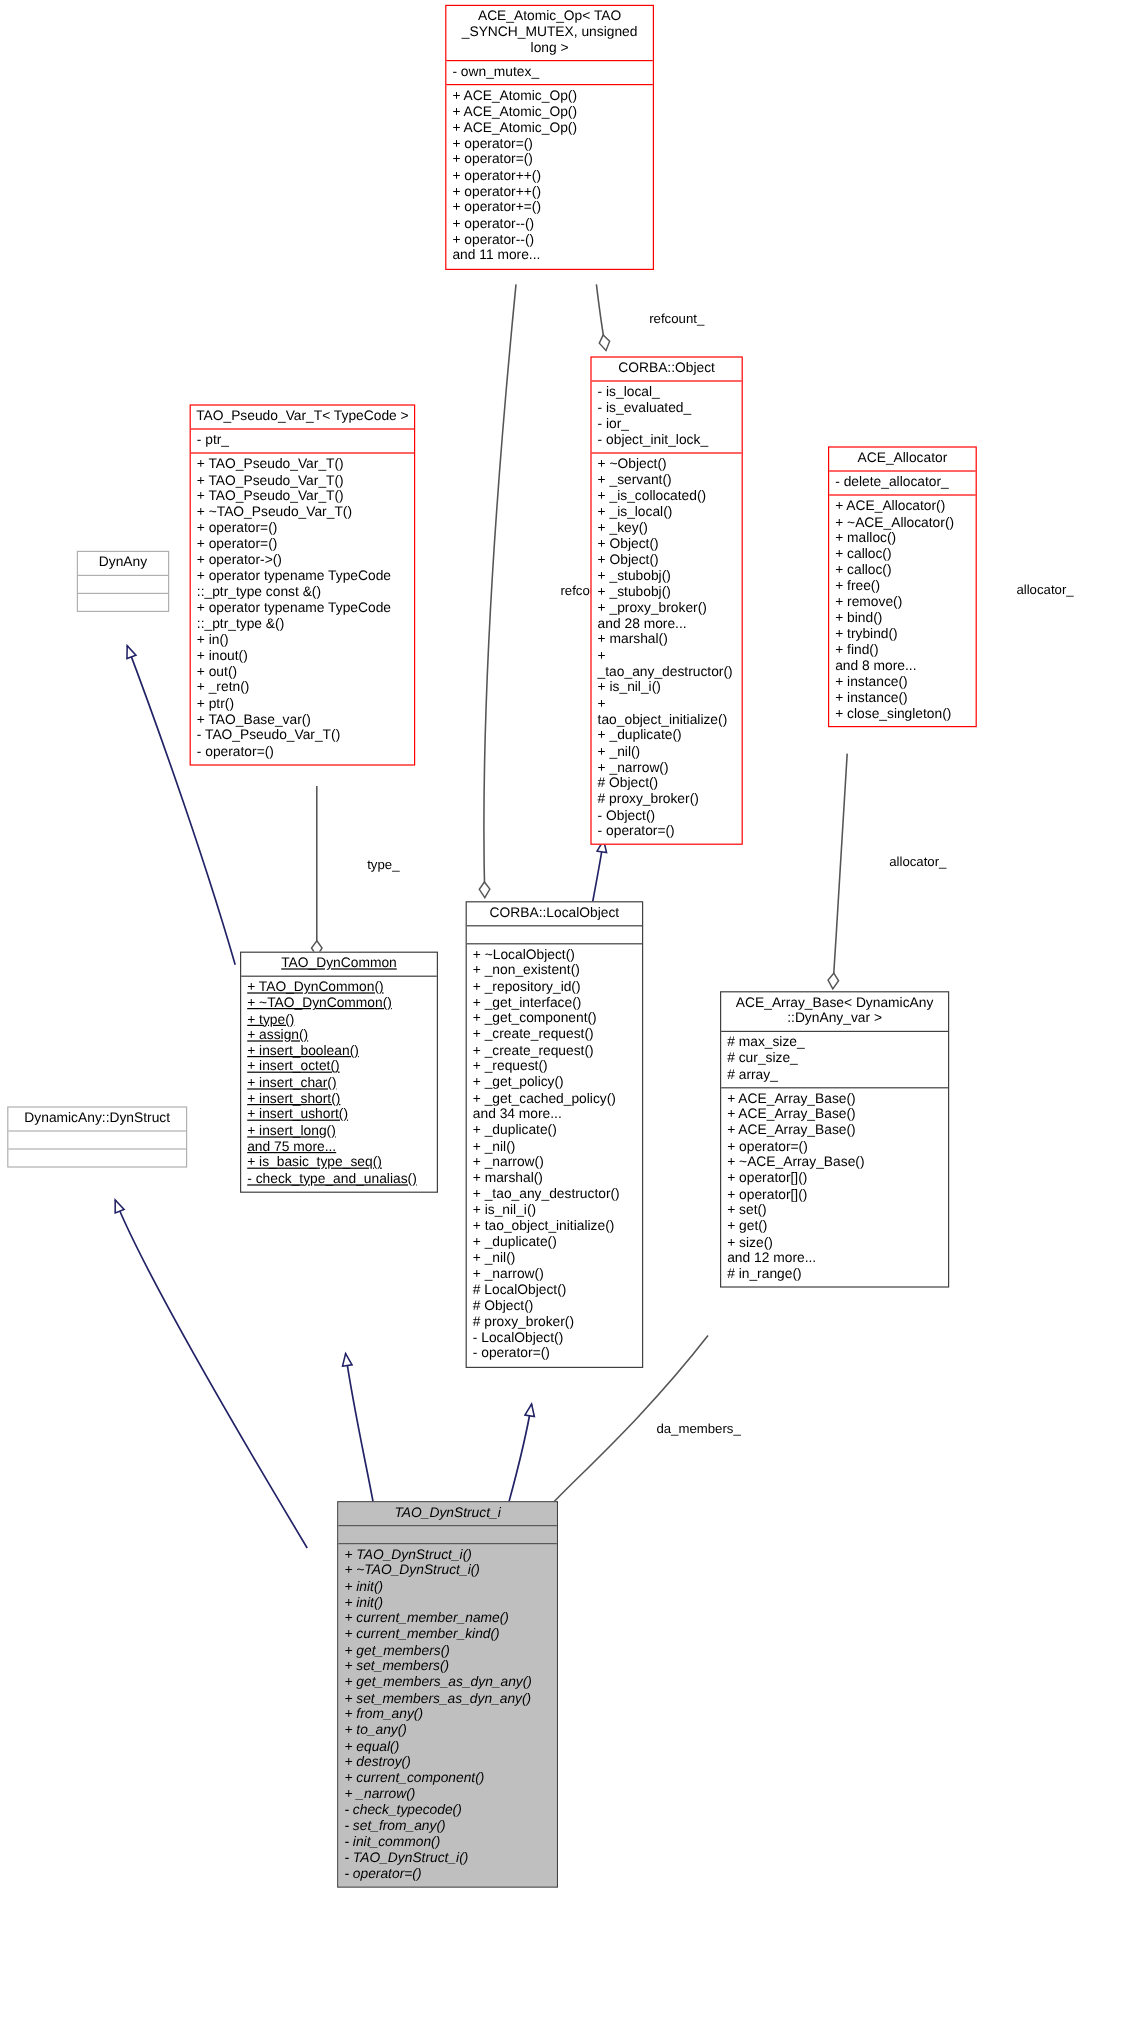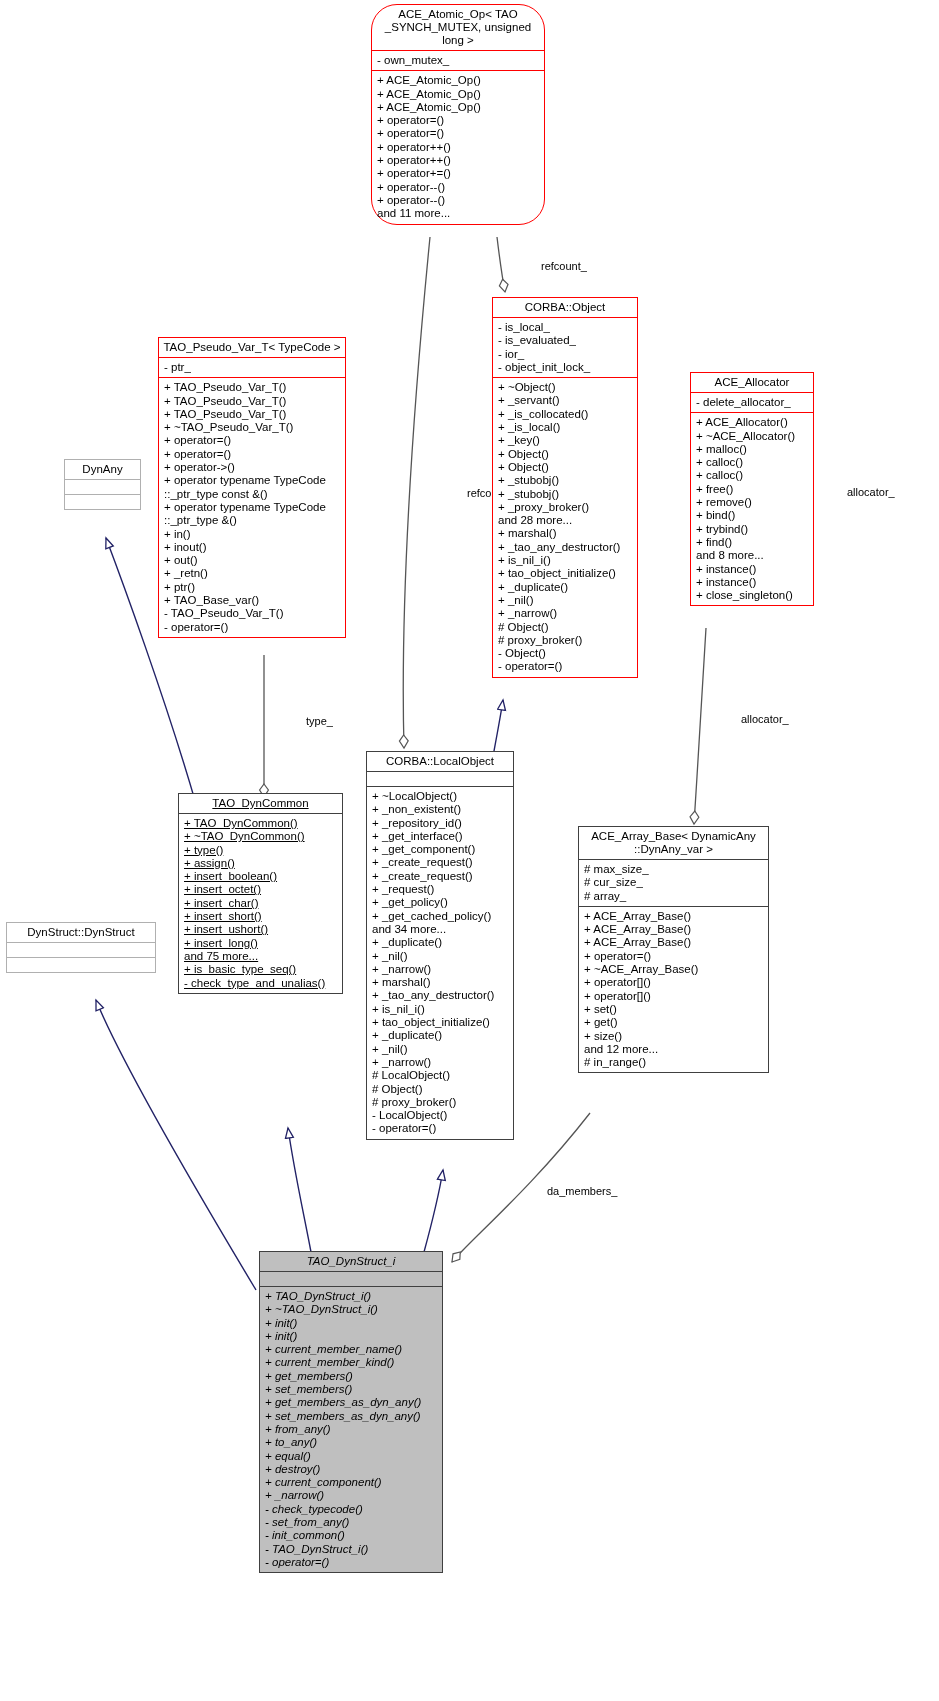--- a/index.html
+++ b/index.html
@@ -19,21 +19,21 @@
       white-space:pre-line;
   }
   .node .sec.empty{min-height:14px;padding:0;}
 
   
   .red{border:1.6px solid #ff0000;}
   .red .title{border-bottom:1.6px solid #ff0000;}
   .red .sec.attrs{border-bottom:1.6px solid #ff0000;}
 
   
-  .dark{border:1.3px solid #404040;}
+  .dark{border:1.3px solid #404040;margin-left:22px;}
   .dark .title{border-bottom:1.3px solid #404040;}
   .dark .sec.attrs{border-bottom:1.3px solid #404040;}
 
   
   .grey{border:1.2px solid #b0b0b0;}
   .grey .title{border-bottom:1.2px solid #b0b0b0;}
   .grey .sec.attrs{border-bottom:1.2px solid #b0b0b0;}
 
   
   .filled{background:#bfbfbf;font-style:italic;}
@@ -84,39 +84,39 @@
     <path d="M256,1290 C190,1180 120,1060 96,1000" fill="none" stroke="#222266" stroke-width="1.4" marker-end="url(#hollowTri)"></path>
   </svg>
 
   <div class="edge-label" style="left:497px;top:260px;">refcount_</div>
   <div class="edge-label" style="left:423px;top:487px;">refcount_</div>
   <div class="edge-label" style="left:803px;top:486px;">allocator_</div>
   <div class="edge-label" style="left:697px;top:713px;">allocator_</div>
   <div class="edge-label" style="left:262px;top:715px;">type_</div>
   <div class="edge-label" style="left:503px;top:1185px;">da_members_</div>
 
-  <div class="node red" style="left:371px;top:4px;width:174px;border-radius:26px;">
+  <div class="node red" style="left:371px;top:4px;width:174px;">
     <div class="title">ACE_Atomic_Op&lt; TAO
 _SYNCH_MUTEX, unsigned
 long &gt;</div>
     <div class="sec attrs">- own_mutex_</div>
     <div class="sec ops">+ ACE_Atomic_Op()
 + ACE_Atomic_Op()
 + ACE_Atomic_Op()
 + operator=()
 + operator=()
 + operator++()
 + operator++()
 + operator+=()
 + operator--()
 + operator--()
 and 11 more...</div>
   </div>
 
-  <div class="node red" style="left:492px;top:297px;width:146px;">
+  <div class="node red" style="left:492px;top:297px;width:127px;">
     <div class="title">CORBA::Object</div>
     <div class="sec attrs">- is_local_
 - is_evaluated_
 - ior_
 - object_init_lock_</div>
     <div class="sec ops">+ ~Object()
 + _servant()
 + _is_collocated()
 + _is_local()
 + _key()
@@ -250,21 +250,21 @@
 + operator[]()
 + operator[]()
 + set()
 + get()
 + size()
 and 12 more...
 # in_range()</div>
   </div>
 
   <div class="node grey" style="left:6px;top:922px;width:150px;">
-    <div class="title">DynStruct::DynStruct</div>
+    <div class="title">DynamicAny::DynStruct</div>
     <div class="sec attrs empty"></div>
     <div class="sec ops empty"></div>
   </div>
 
   <div class="node dark filled" style="left:259px;top:1251px;width:184px;">
     <div class="title">TAO_DynStruct_i</div>
     <div class="sec attrs empty"></div>
     <div class="sec ops">+ TAO_DynStruct_i()
 + ~TAO_DynStruct_i()
 + init()

